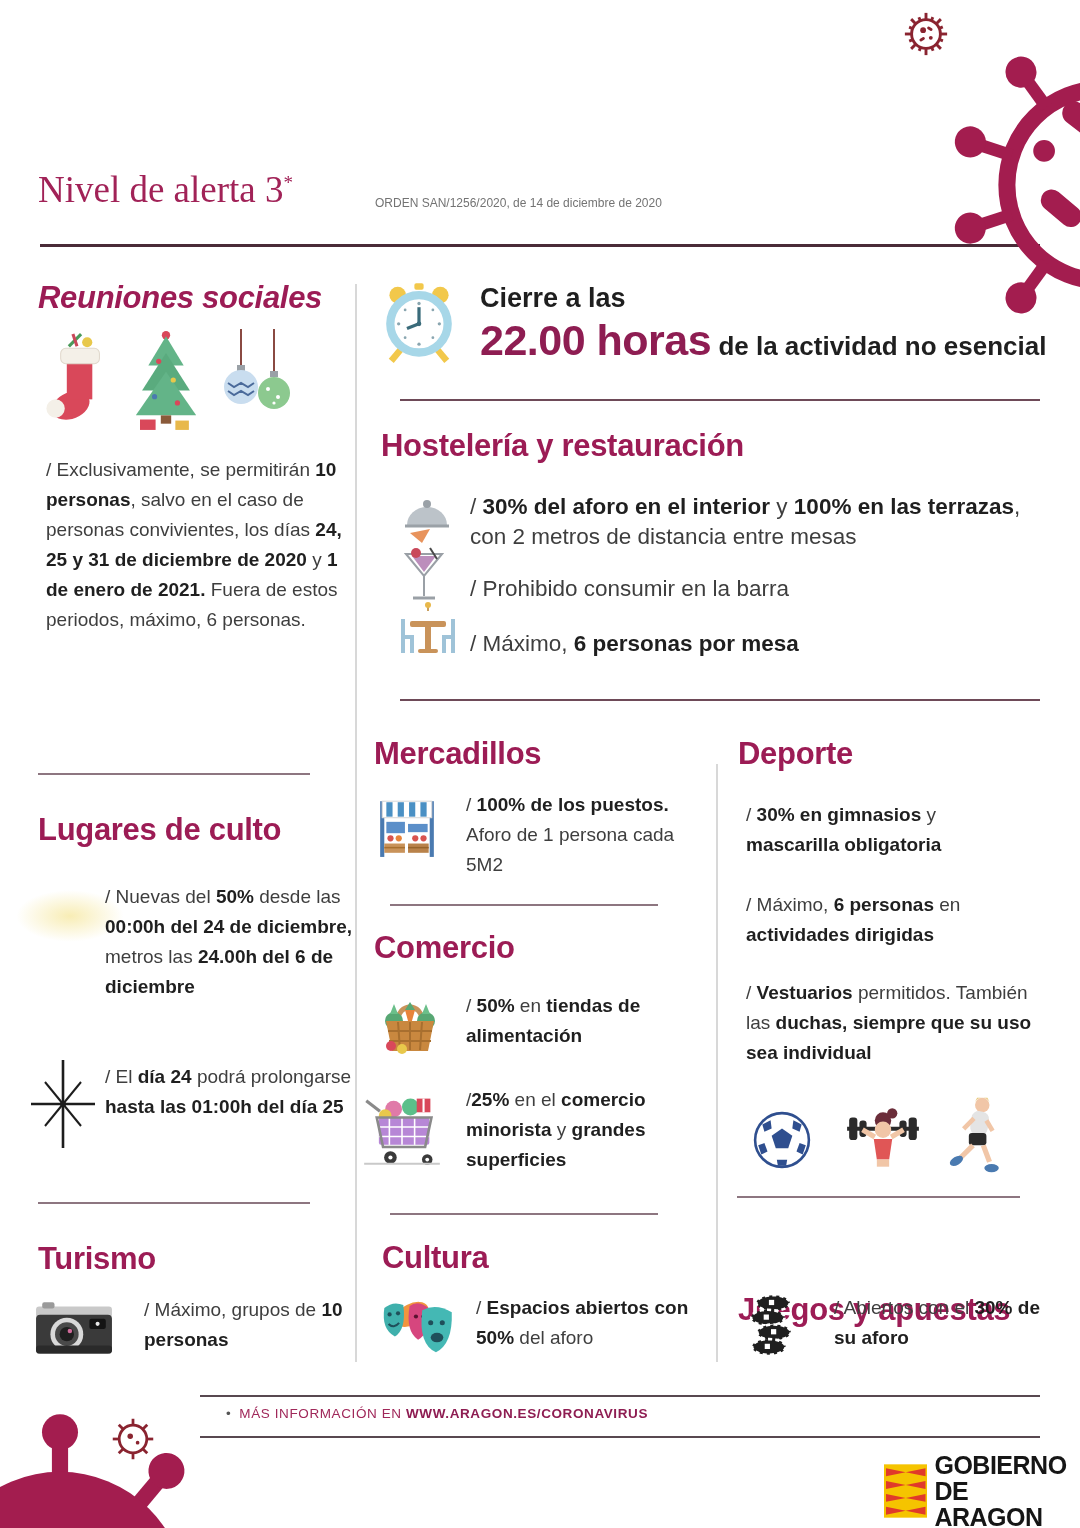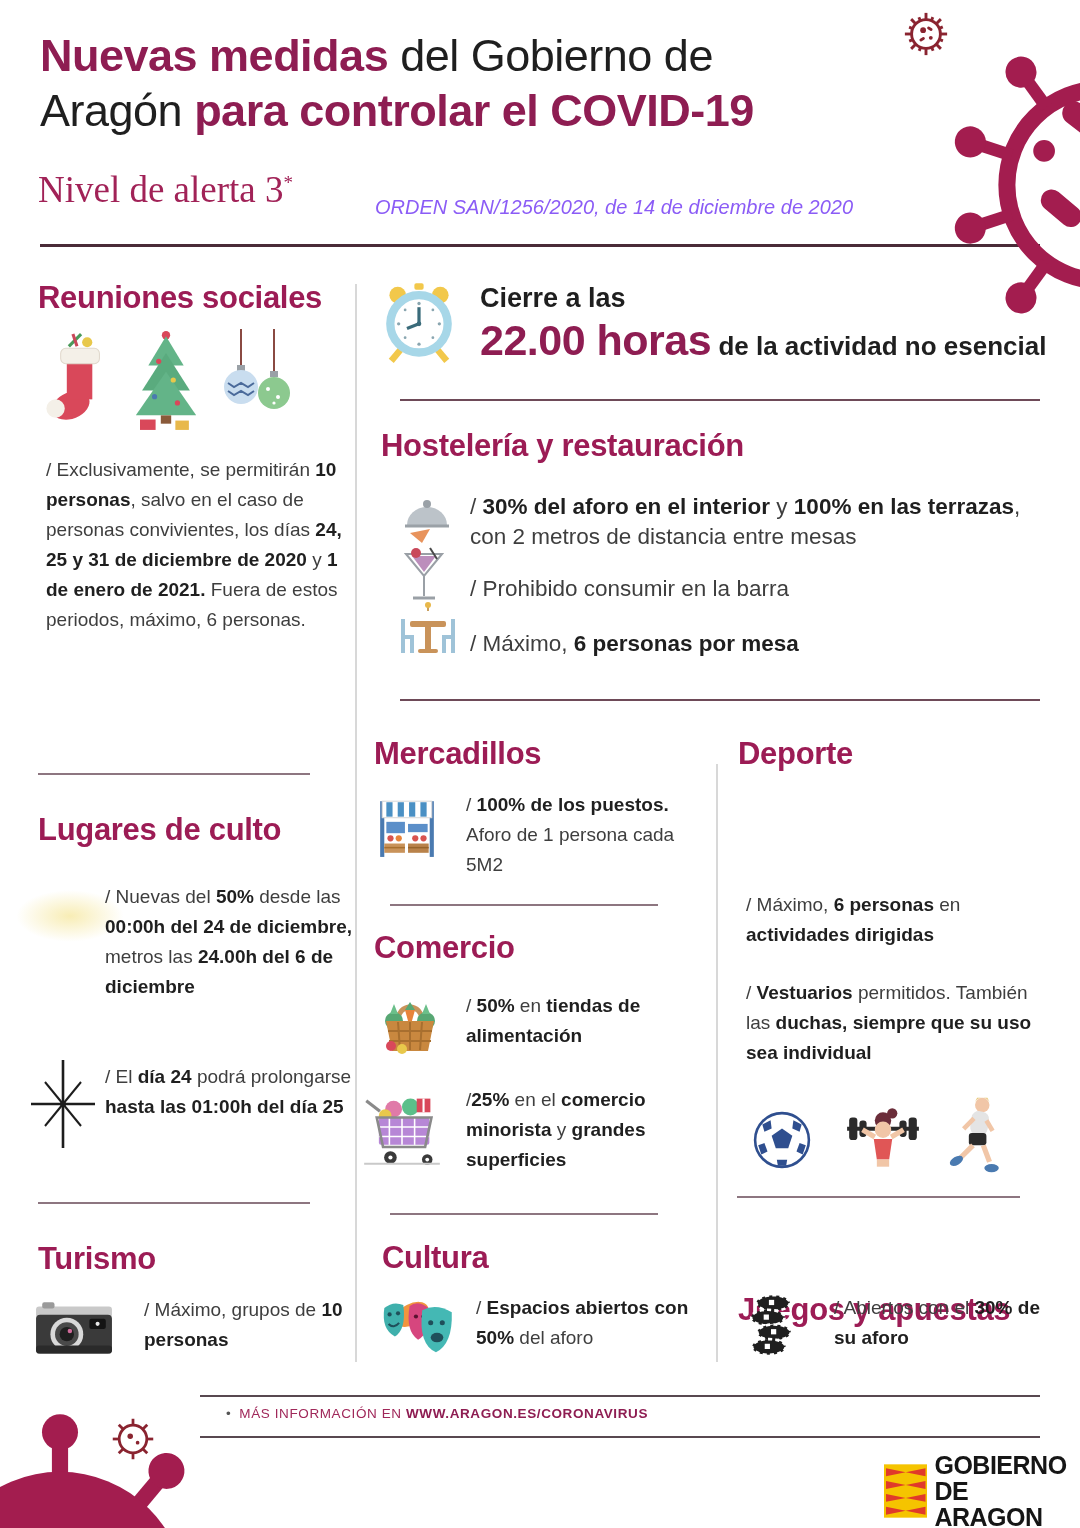--- a/index.html
+++ b/index.html
@@ -3,21 +3,21 @@
 <meta charset="utf-8">
 <style>
   html,body{margin:0;padding:0;background:#888;}
   .page{position:relative;width:1080px;height:1528px;background:#ffffff;overflow:hidden;
         font-family:"Liberation Sans", sans-serif;color:#3e3e3e;margin:0 auto;}
   .abs{position:absolute;}
   .h1{font-size:45px;line-height:55px;font-weight:400;color:#1f1f1f;letter-spacing:-0.5px;}
   .h1 .acc{color:#8e1d52;font-weight:700;}
   .alert{font-size:37px;font-weight:300;color:#a12257;}
   .alert sup{font-size:19px;}
-  .order{font-size:20px;font-style:italic;font-weight:500;color:#8b5cf6;}
+  .order{font-size:12px;font-weight:500;color:#737373;}
   .rule{background:#4a2b38;height:3px;}
   .divider{background:#8d7680;height:2px;}
   .mdivider{background:#6e4a58;height:2px;}
   .vline{background:#d8d8d8;width:2px;}
   .h2{font-size:31px;font-weight:700;color:#9c1c55;letter-spacing:-0.3px;}
   .rt{font-size:19px;line-height:30px;color:#3e3e3e;margin-left:8px;}
   .rt .b{font-weight:700;color:#1f1f1f;}
   .rt-s{font-size:22.5px;line-height:30px;color:#3e3e3e;}
   .rt-s .b{font-weight:700;color:#1f1f1f;}
   .close1{font-size:27px;font-weight:700;color:#1f1f1f;}
@@ -29,24 +29,20 @@
   .finfo .url{font-weight:800;color:#8e1d52;}
   .fline{background:#584850;height:2px;}
   .logo-text{font-size:25px;line-height:26px;font-weight:800;color:#161616;letter-spacing:-0.5px;}
   svg{display:block;}
 </style>
 </head>
 <body>
 
 <div class="page">
 
-  <div class="abs h1" style="left:40px;top:28px;width:820px;">
-    <div><span class="acc">Nuevas medidas</span><span> del Gobierno de</span></div>
-    <div><span>Aragón </span><span class="acc">para controlar el COVID-19</span></div>
-  </div>
   <div class="abs alert" style="left:38px;top:168px;font-family:Liberation Serif, serif;"><span>Nivel de alerta 3</span><sup>*</sup></div>
   <div class="abs order" style="left:375px;top:196px;">ORDEN SAN/1256/2020, de 14 de diciembre de 2020</div>
   <div class="abs rule" style="left:40px;top:244px;width:1000px;"></div>
 
   <div class="abs" style="left:902px;top:10px;">
     <svg width="48" height="48" viewBox="0 0 100 100">
       <g stroke="#8a2430" fill="none" stroke-width="6">
         <circle cx="50" cy="50" r="30"></circle>
         <g>
             <line x1="50" y1="20" x2="50" y2="6"></line>
@@ -106,21 +102,21 @@
             <line x1="124" y1="118" x2="148" y2="142"></line>
             <line x1="148" y1="118" x2="124" y2="142"></line>
           </g>
       </g>
     </svg>
   </div>
 
   <div class="abs vline" style="left:355px;top:284px;height:1078px;"></div>
   <div class="abs vline" style="left:716px;top:764px;height:598px;"></div>
 
-  <div class="abs h2" style="left:38px;top:280px;">Reuniones sociales</div>
+  <div class="abs h2" style="left:38px;top:280px;font-style:italic;">Reuniones sociales</div>
 
   <div class="abs" style="left:46px;top:330px;">
     <svg width="62" height="102" viewBox="0 0 60 100">
       <circle cx="40" cy="12" r="5" fill="#e8c84b"></circle>
         <line x1="22" y1="16" x2="34" y2="4" stroke="#4a9a5a" stroke-width="3"></line>
         <line x1="30" y1="16" x2="26" y2="4" stroke="#c9485a" stroke-width="3"></line>
       <ellipse cx="24" cy="74" rx="19" ry="13" fill="#d9485a" transform="rotate(-22 24 74)"></ellipse>
       <rect x="20" y="30" width="25" height="38" fill="#d9485a"></rect>
       <circle cx="9" cy="77" r="9" fill="#f4f0e8"></circle>
       <rect x="14" y="18" width="38" height="15" rx="5" fill="#f4f0e8" stroke="#e0d8cc"></rect>
@@ -362,20 +358,21 @@
         <circle cx="43" cy="22" r="2" fill="#5a1230"></circle>
       <path d="M42,16 Q38,48 55,56 Q71,48 70,18 Q55,9 42,16 Z" fill="#44b8b4"></path>
       <circle cx="50" cy="28" r="2.4" fill="#1f4f5a"></circle>
         <circle cx="61" cy="28" r="2.4" fill="#1f4f5a"></circle>
       <ellipse cx="56" cy="42" rx="6" ry="4.5" fill="#1f4f5a"></ellipse>
     </svg>
   </div>
   <div class="abs rt" style="left:468px;top:1293px;width:240px;"><span>/ </span><span class="b">Espacios abiertos con 50%</span><span> del aforo</span></div>
 
   <div class="abs h2" style="left:738px;top:736px;">Deporte</div>
+  <div class="abs rt" style="left:738px;top:800px;width:266px;"><span>/ </span><span class="b">30% en gimnasios</span><span> y </span><span class="b">mascarilla obligatoria</span></div>
   <div class="abs rt" style="left:738px;top:890px;width:276px;"><span>/ Máximo, </span><span class="b">6 personas</span><span> en </span><span class="b">actividades dirigidas</span></div>
   <div class="abs rt" style="left:738px;top:978px;width:290px;"><span>/ </span><span class="b">Vestuarios</span><span> permitidos. También las </span><span class="b">duchas, siempre que su uso sea individual</span></div>
 
   <div class="abs" style="left:752px;top:1110px;">
     <svg width="60" height="60" viewBox="0 0 58 58">
       <circle cx="29" cy="29" r="26" fill="#ffffff" stroke="#2f4f8f" stroke-width="2.5"></circle>
       <polygon points="29,18 39,25 35,37 23,37 19,25" fill="#2f4f8f"></polygon>
       <polygon points="10,14 18,10 19,18 12,21" fill="#2f4f8f"></polygon>
       <polygon points="48,14 40,10 39,18 46,21" fill="#2f4f8f"></polygon>
       <polygon points="6,34 12,32 15,40 9,43" fill="#2f4f8f"></polygon>

